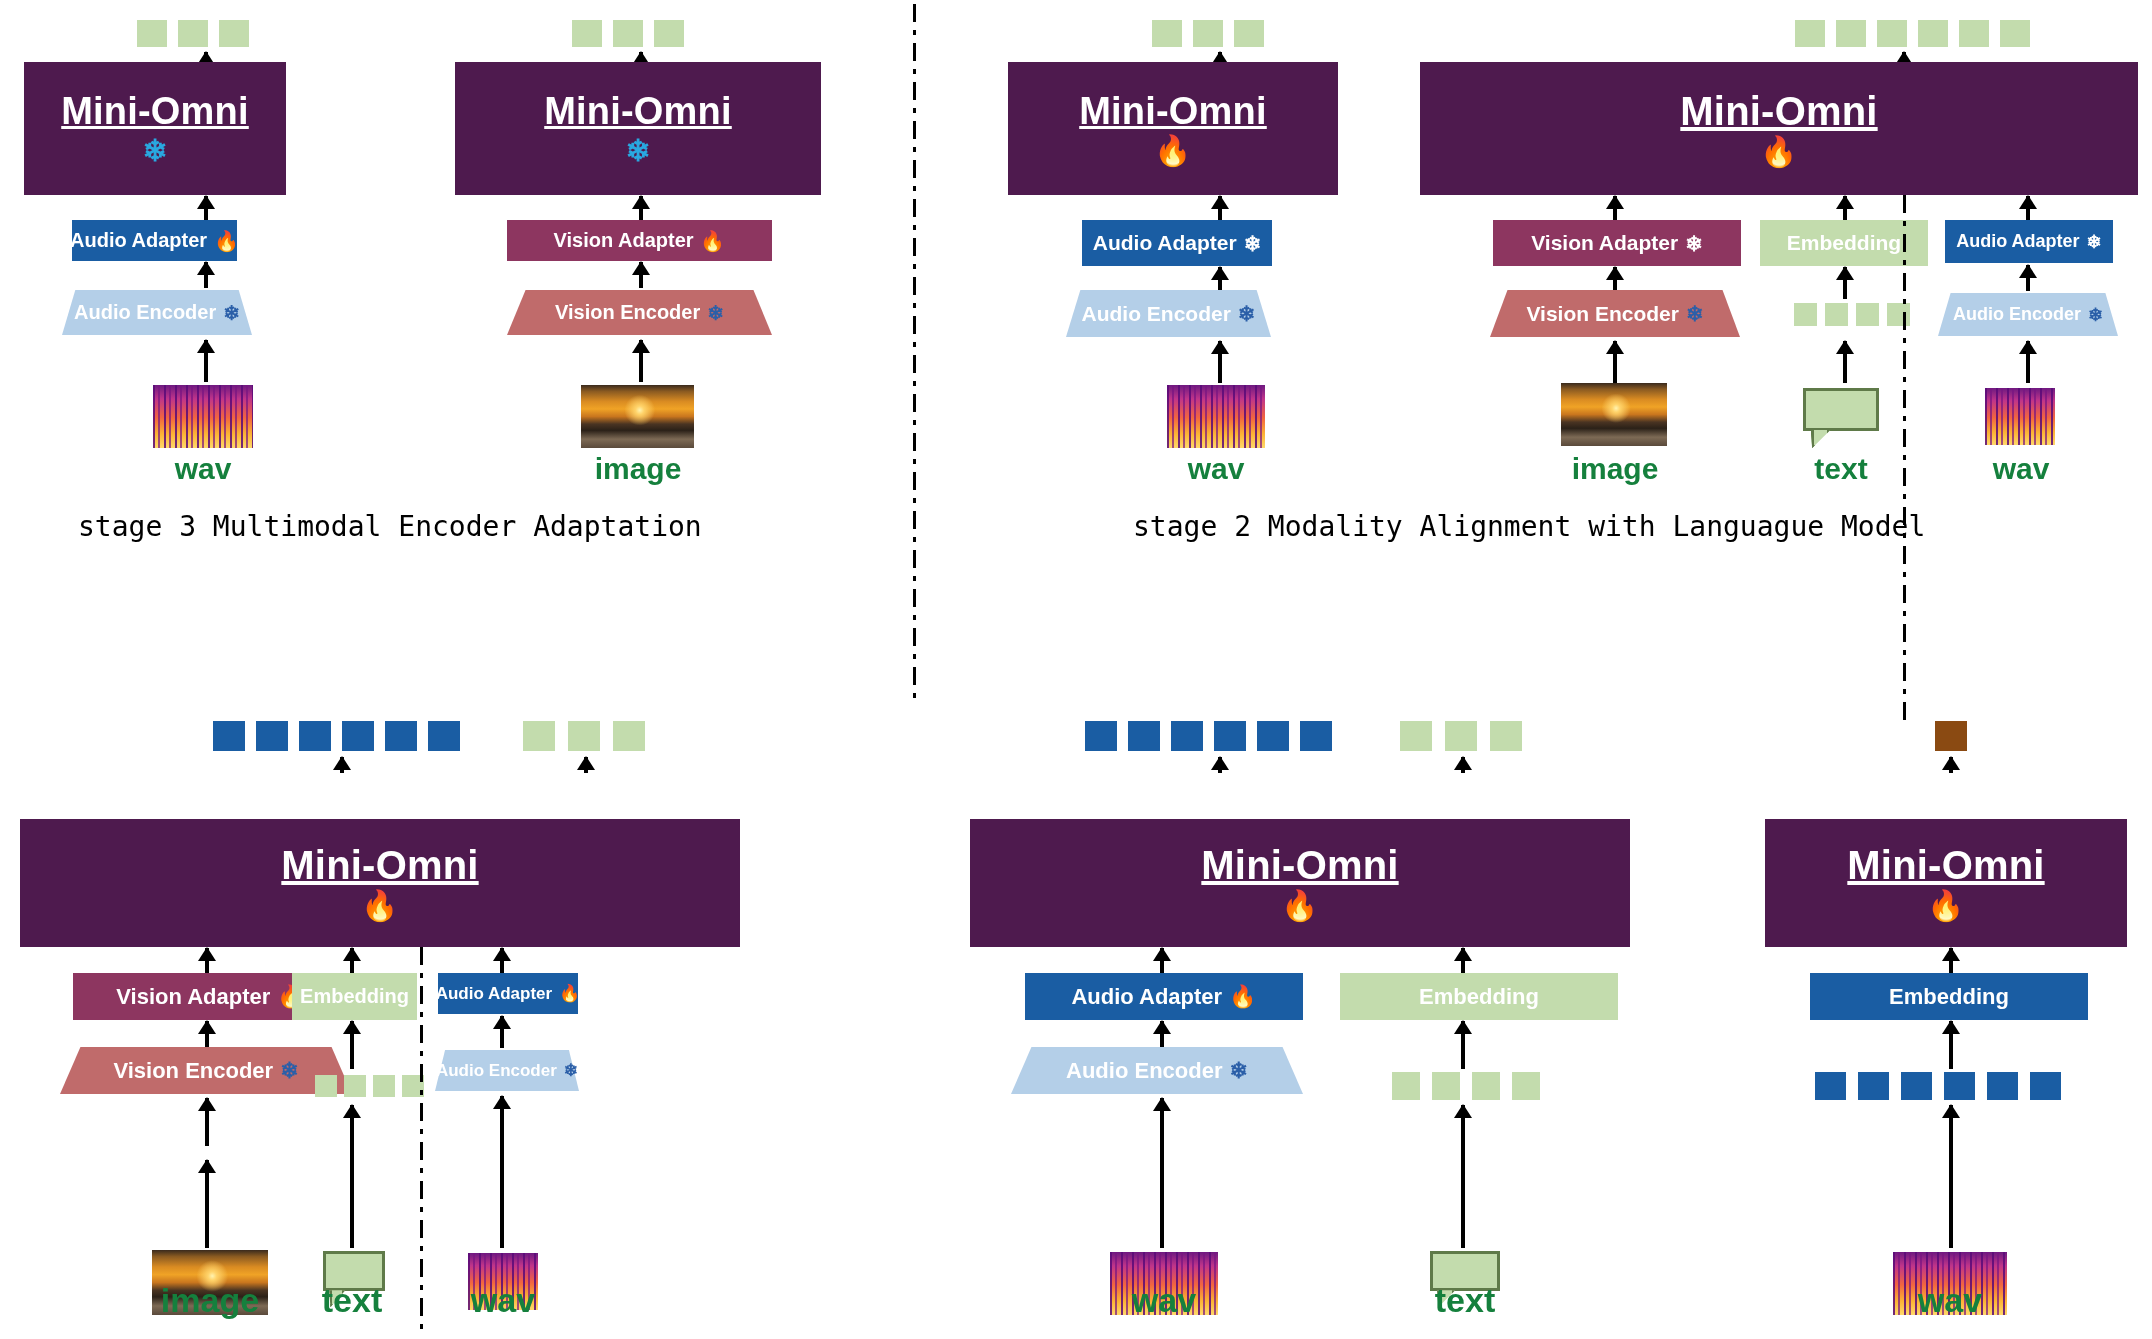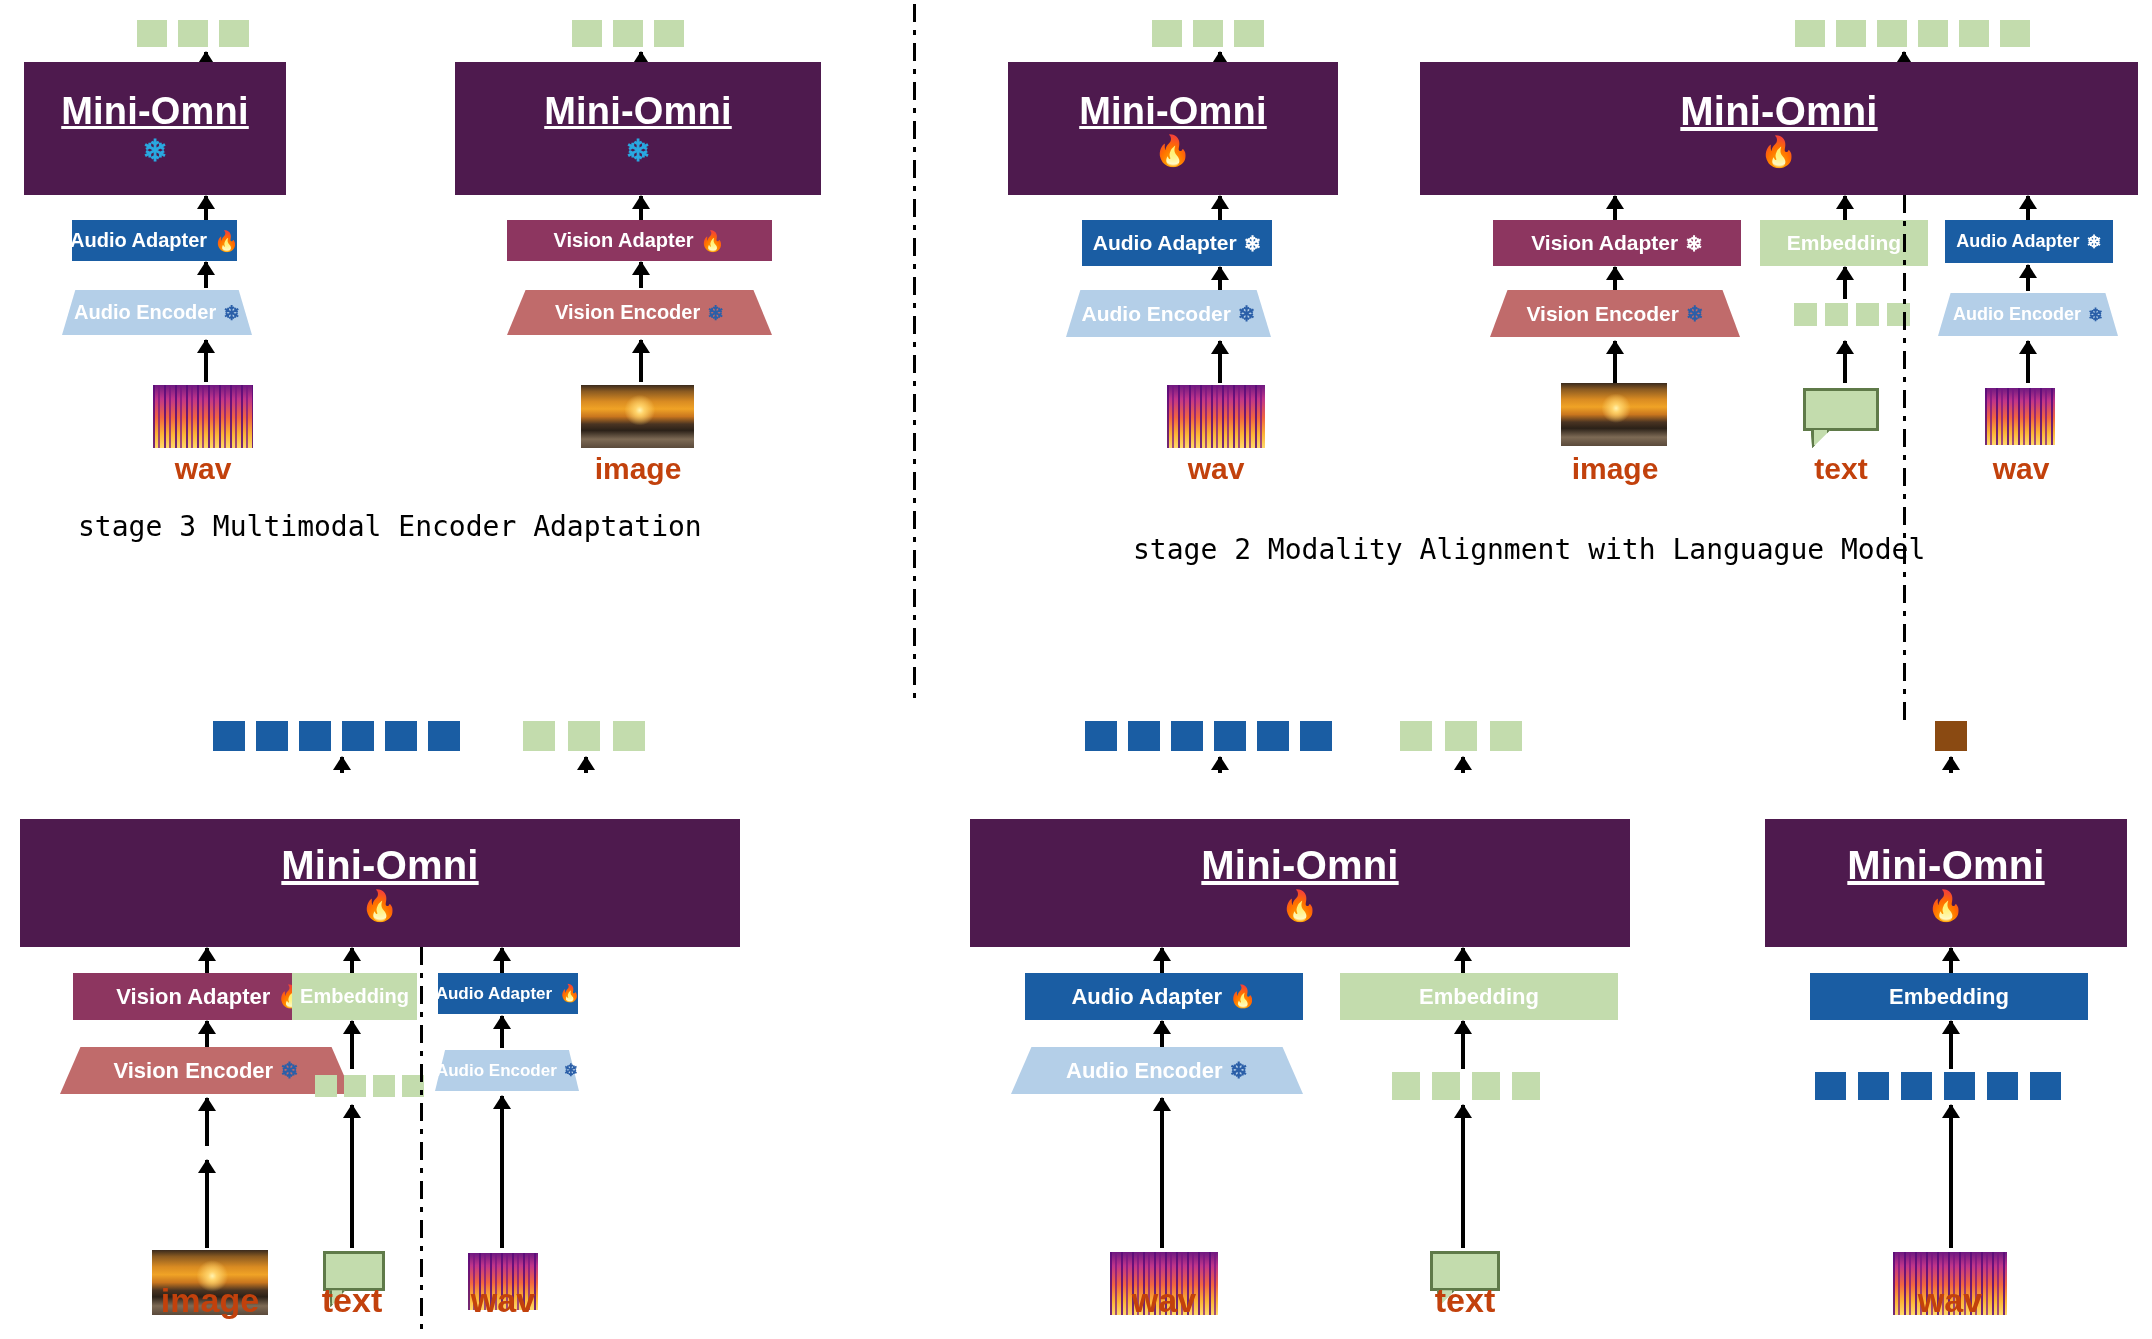--- a/index.html
+++ b/index.html
@@ -62,21 +62,21 @@
          #c9761e 50%, #4a3422 62%, #2b2118 72%, #7d6a55 86%, #5a4a3b 100%);
   }
   .bubble{position:absolute;}
   .bubble .b1{position:absolute;left:0;top:0;right:0;height:72%;
      background:#c3dcad;border:3px solid #5f7a49;box-sizing:border-box;}
   .bubble .b2{position:absolute;left:10%;top:70%;width:26%;height:30%;
      background:#c3dcad;border:3px solid #5f7a49;border-top:none;box-sizing:border-box;
      clip-path:polygon(0% 0%, 100% 0%, 8% 100%);}
 
   
-  .cap{position:absolute;font-weight:bold;color:#c2410c;text-align:center;
+  .cap{position:absolute;font-weight:bold;color:#15803d;text-align:center;
        white-space:nowrap;}
   .stagecap{position:absolute;font-family:"DejaVu Sans Mono", monospace;
        color:#000;white-space:nowrap;}
 
   .snow{color:#29a8e0;}
   .snow-dark{color:#2b5fa8;}
   .snow-white{color:#ffffff;}
   .fire{color:#ffb300;}
   .ico{font-size:inherit;line-height:1;}
 </style>
@@ -296,21 +296,21 @@
       <span>Audio Encoder</span>
       <span class="ico snow-dark">❄</span>
     </div>
 </div>
 <div class="arrow" style="left:2026px;top:341px;width:4px;height:42px;">
     <div class="head"></div>
   </div>
 <div class="spec" style="left:1985px;top:388px;width:70px;height:57px;"></div>
 <div class="cap" style="left:1975px;top:452px;width:92px;font-size:30px;">wav</div>
 
-<div class="stagecap" style="left:1133px;top:533px;font-size:28px;">stage 2 Modality Alignment with Languague Model</div>
+<div class="stagecap" style="left:1133px;top:510px;font-size:28px;">stage 2 Modality Alignment with Languague Model</div>
 
 <div class="tokens" style="left:213px;top:721px;gap:11px;">
   <div class="tok" style="width:32px;height:30px;background:#1a5da3;"></div>
   <div class="tok" style="width:32px;height:30px;background:#1a5da3;"></div>
   <div class="tok" style="width:32px;height:30px;background:#1a5da3;"></div>
   <div class="tok" style="width:32px;height:30px;background:#1a5da3;"></div>
   <div class="tok" style="width:32px;height:30px;background:#1a5da3;"></div>
   <div class="tok" style="width:32px;height:30px;background:#1a5da3;"></div>
 </div>
 <div class="tokens" style="left:523px;top:721px;gap:13px;">

